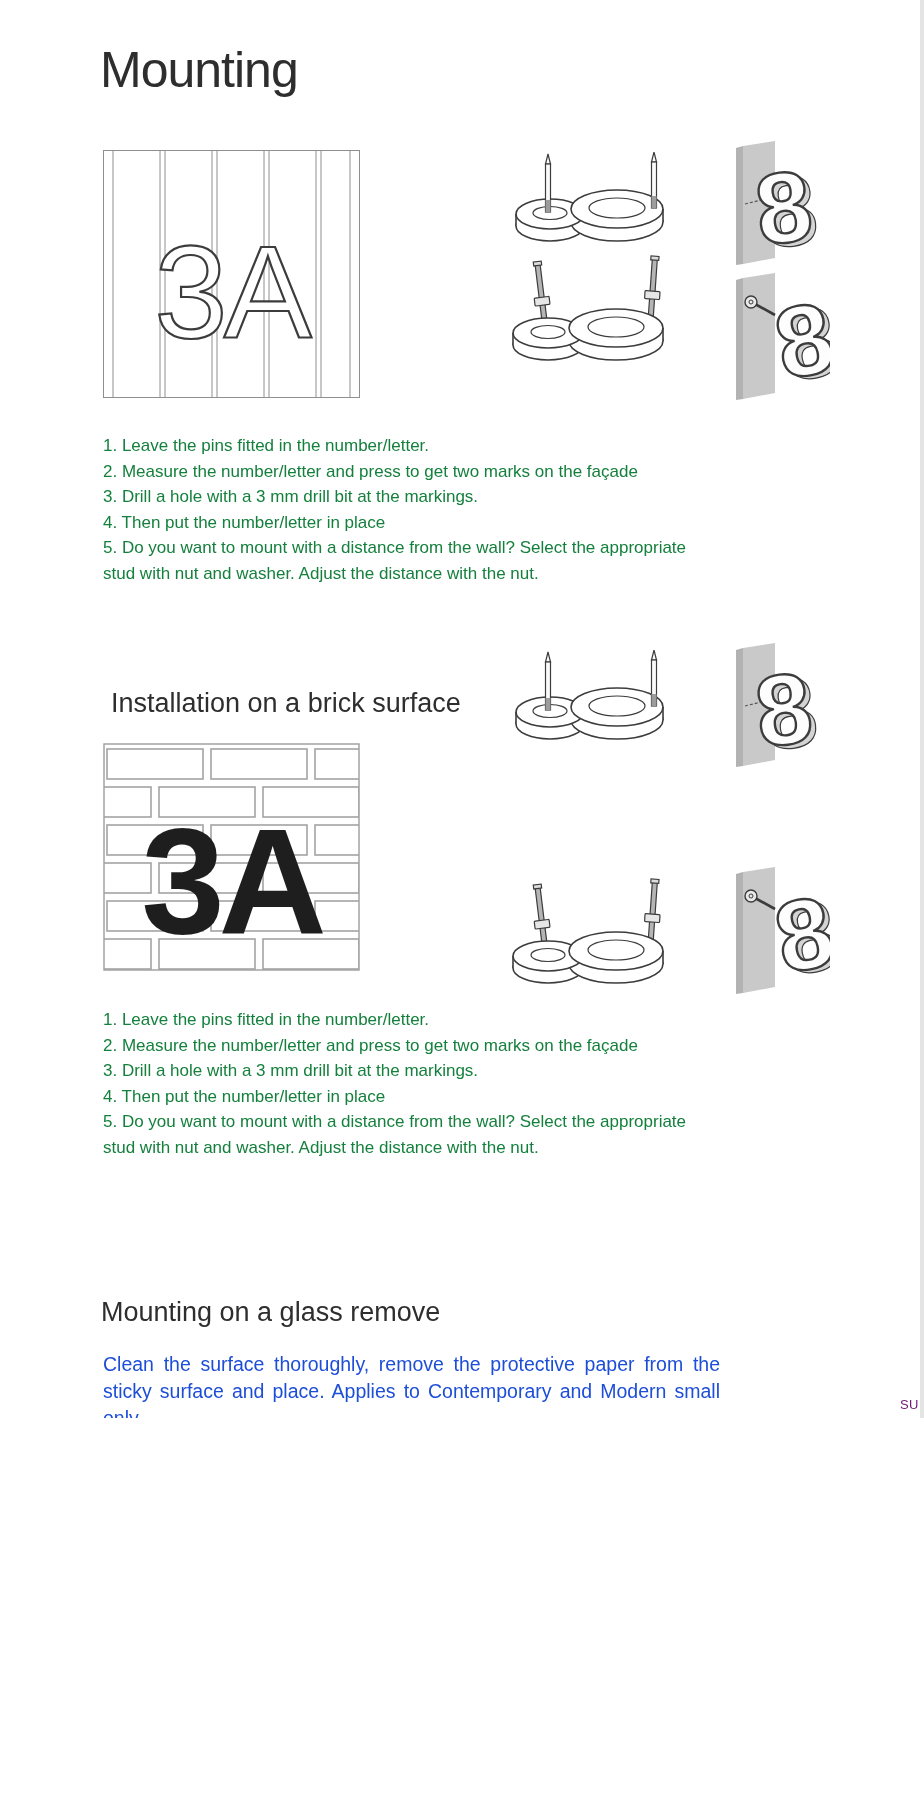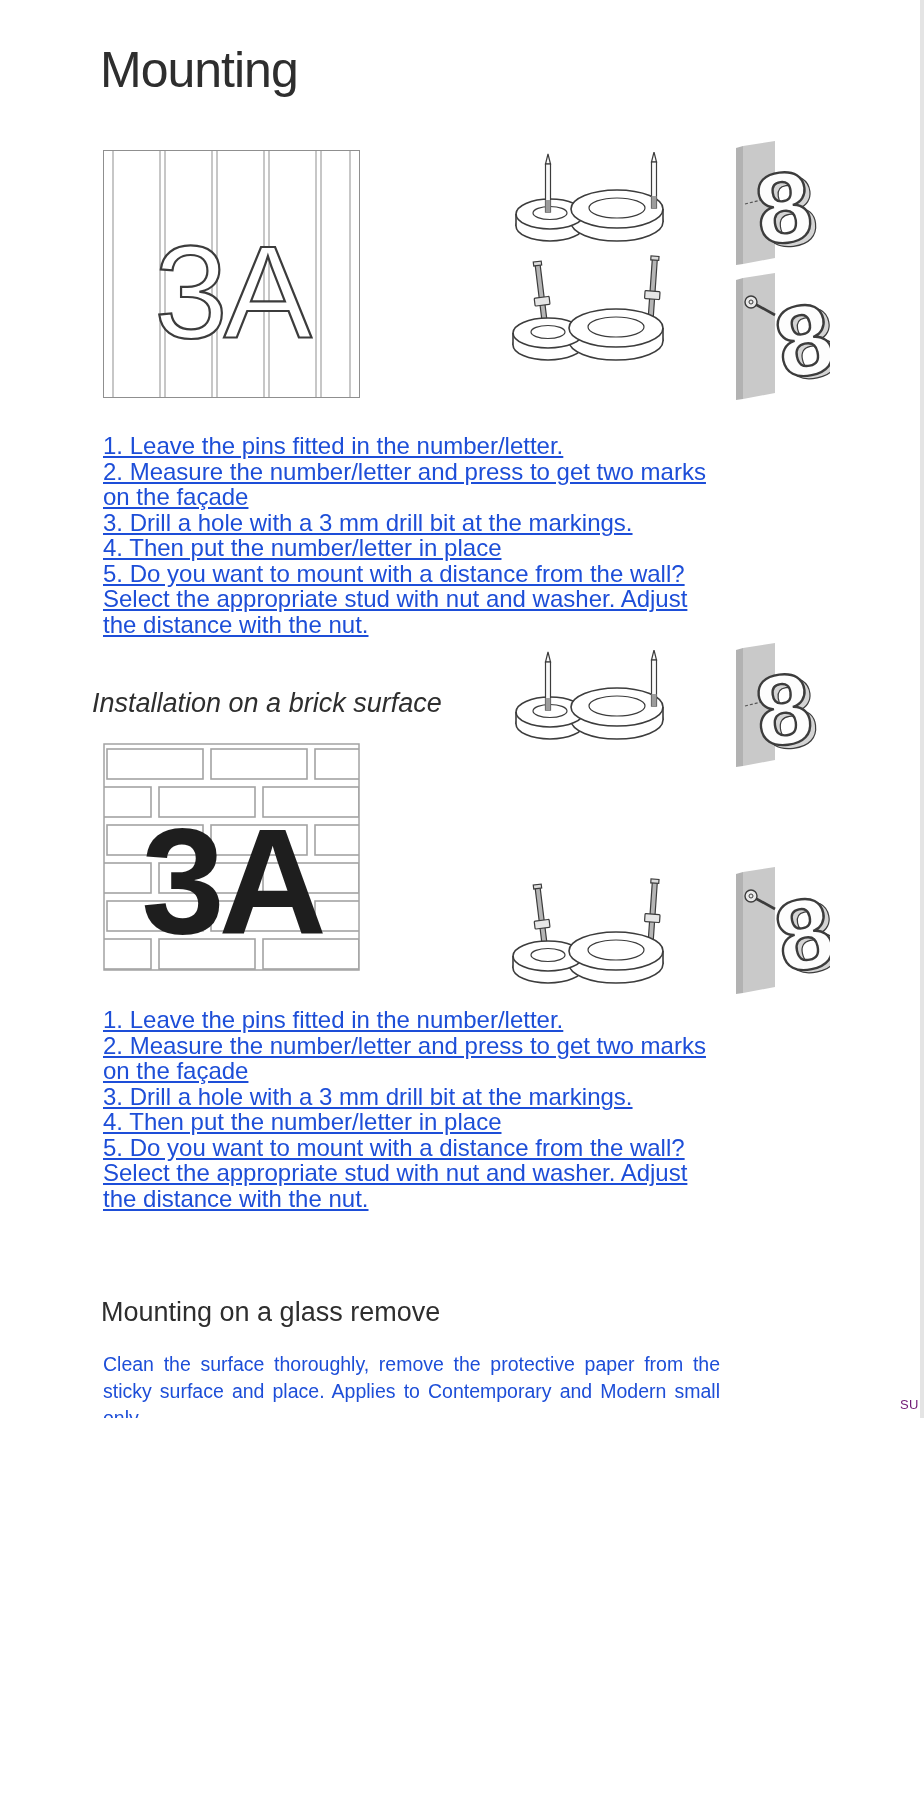--- a/index.html
+++ b/index.html
@@ -4,23 +4,23 @@
 <style>
   html,body{margin:0;padding:0;background:#ffffff;}
   #canvas{
     position:relative;width:924px;height:1418px;background:#ffffff;overflow:hidden;
     font-family:"Liberation Sans",sans-serif;color:#3a3a3a;
   }
   .abs{position:absolute;}
   .title{left:100px;top:44px;font-size:50px;letter-spacing:-1px;color:#2e2e2e;line-height:1.05;}
   .subtitle{left:101px;top:100px;font-size:28px;color:#2e2e2e;}
   .h2{font-size:27px;color:#2e2e2e;}
-  .h2.brick{left:92px;top:688px;font-style:italic;}
+  .h2.brick{left:111px;top:688px;}
   .h2.glass{left:101px;top:1297px;}
-  .instr{width:604px;font-size:24px;line-height:25.5px;color:#1d4ed8;text-decoration:underline;}
+  .instr{width:604px;font-size:17px;line-height:25.5px;color:#15803d;}
   .instr1{left:103px;top:433px;}
   .instr2{left:103px;top:1007px;}
   .para{left:103px;top:1351px;width:617px;font-size:19.5px;line-height:27px;text-align:justify;color:#1d4ed8;}
   svg{display:block;}
   svg text{font-family:"Liberation Sans",sans-serif;}
   .logo-habo{left:134px;top:1700px;font-size:108px;font-weight:700;letter-spacing:-5px;line-height:0.9;color:#2b2b2b;}
   .logo-bar{left:374px;top:1708px;width:4px;height:90px;background:#2b2b2b;}
   .logo-selection{left:406px;top:1712px;font-size:100px;font-weight:400;line-height:0.9;color:#2b2b2b;transform:scaleX(0.74);transform-origin:left top;letter-spacing:1px;}
   .watermark{right:5px;bottom:6px;font-size:13px;color:#701a75;letter-spacing:0.5px;}
   .edge{right:0;top:0;width:4px;height:1803px;background:#e4e4e4;}

